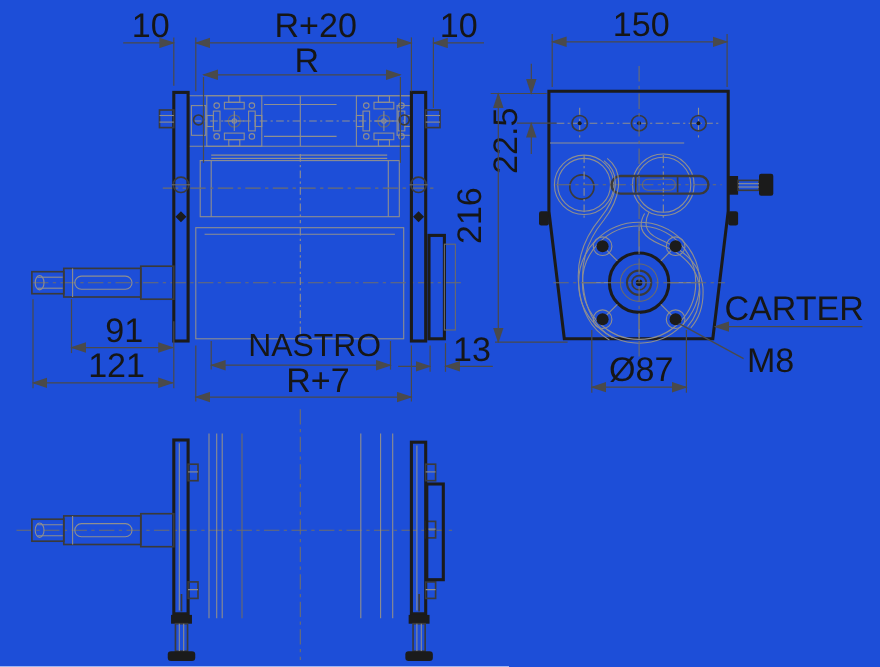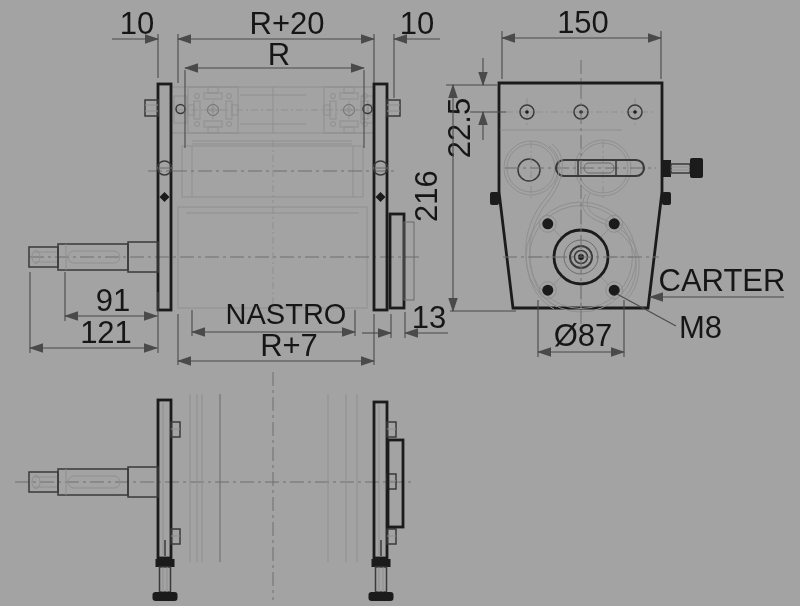--- a/index.html
+++ b/index.html
@@ -1,16 +1,16 @@
 <!DOCTYPE html>
 <html><head>
 <meta charset="utf-8">
 <style>
   html,body{margin:0;padding:0;background:#ffffff;}
-  .stage{width:800px;height:606px;position:relative;background:#a3a3a3;overflow:hidden;}
+  .stage{width:800px;height:606px;position:relative;background:#1d4ed8;overflow:hidden;}
   svg{display:block;}
   
   .bold{stroke:#1b1b1b;stroke-width:2.8;fill:none;stroke-linejoin:miter;}
   .med{stroke:#3a3a3a;stroke-width:1.5;fill:none;}
   .thin{stroke:#8f8f8f;stroke-width:1;fill:none;}
   .thin2{stroke:#6b6b6b;stroke-width:1;fill:none;}
   .cl{stroke:#6e6e6e;stroke-width:1;fill:none;stroke-dasharray:14 4 3 4;}
   .cls{stroke:#8f8f8f;stroke-width:1;fill:none;stroke-dasharray:7 3 2 3;}
   .dim{stroke:#4a4a4a;stroke-width:1.1;fill:none;}
   .dark{fill:#1b1b1b;stroke:none;}

